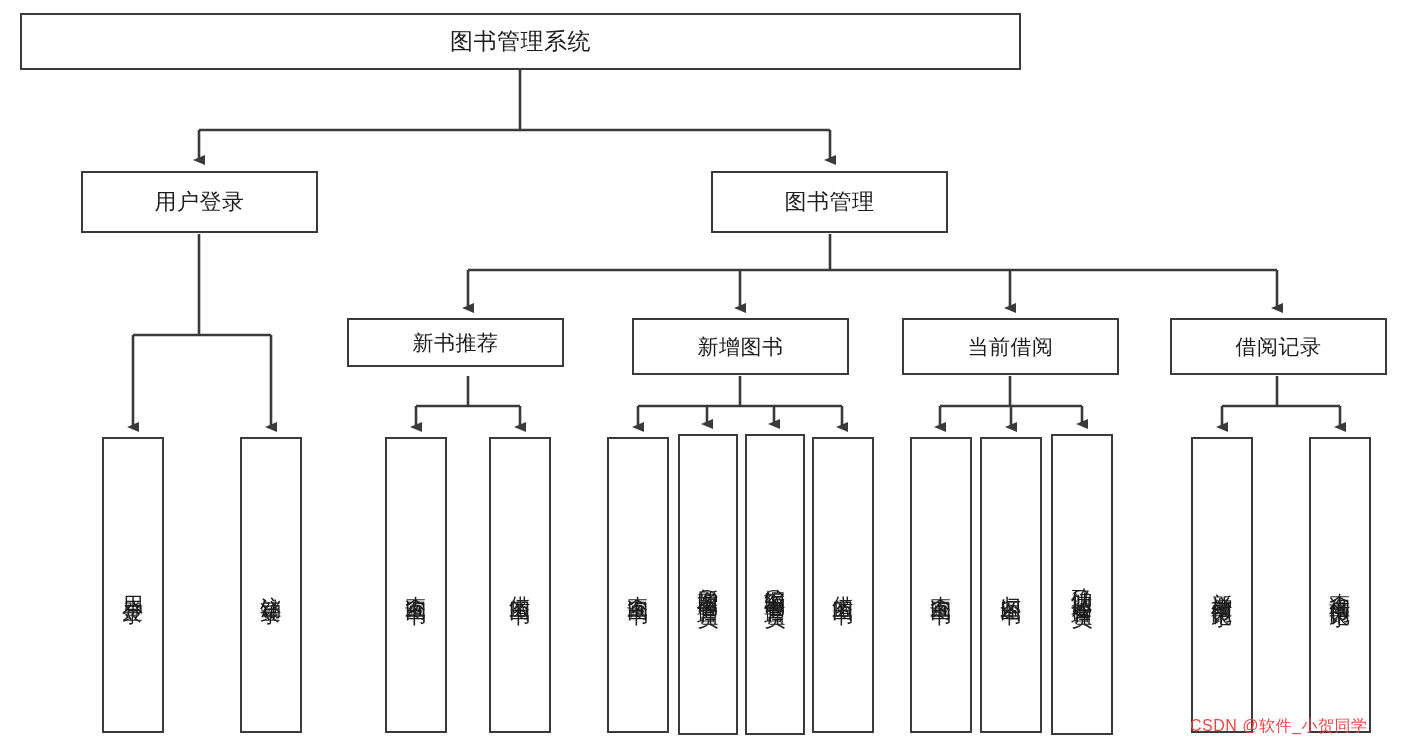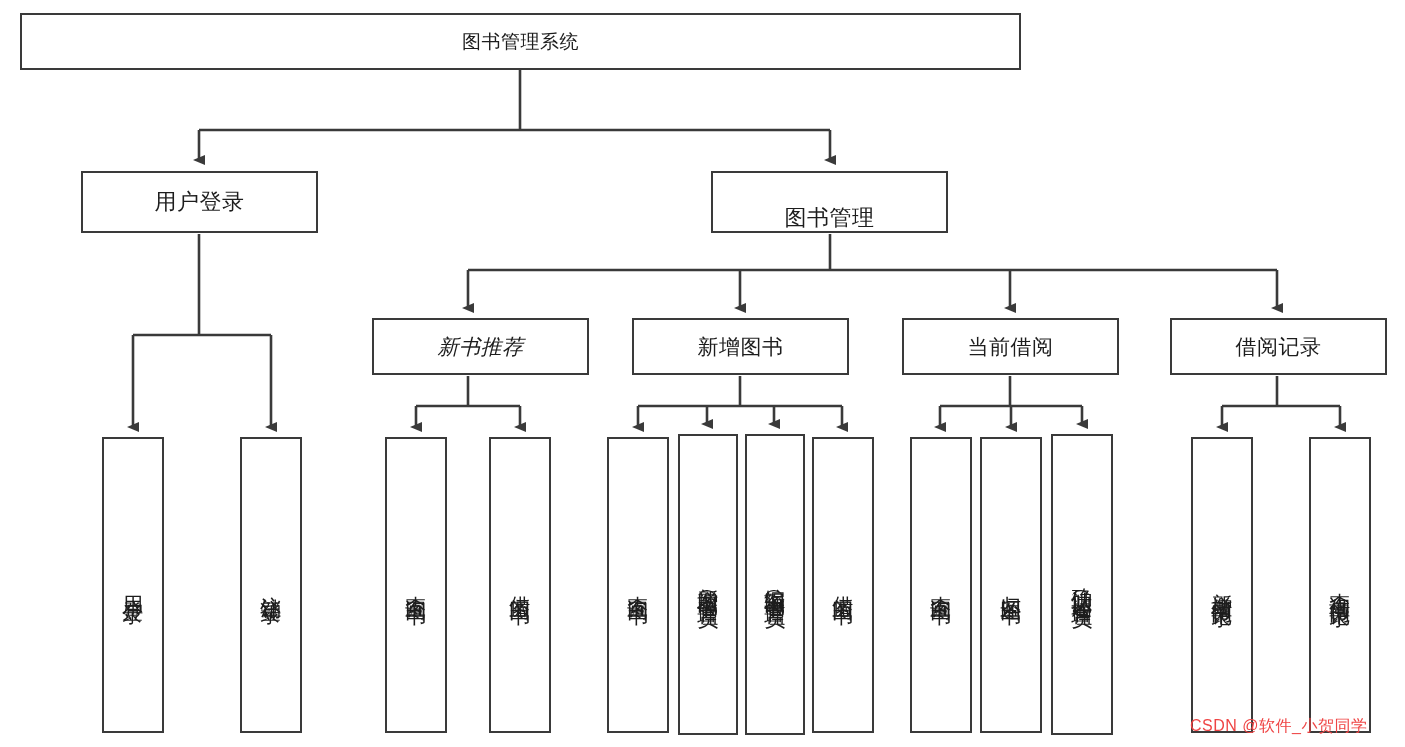--- a/index.html
+++ b/index.html
@@ -29,21 +29,21 @@
   .node {
     position: absolute;
     box-sizing: border-box;
     background: #ffffff;
     border: 2px solid #3a3a3a;
     display: flex;
     align-items: center;
     justify-content: center;
     overflow: hidden;
   }
-  .node.root      { font-size: 19px; }
+  .node.root      { font-size: 23px; }
   .node.level2    { font-size: 22px; }
   .node.level3    { font-size: 21px; }
   .node.leaf      { font-size: 21px; }
   .node-label {
     line-height: 1.12;
     letter-spacing: 0.5px;
     white-space: nowrap;
     color: #1d1d1d;
   }
   .node.leaf .node-label {
@@ -118,25 +118,25 @@
   </svg>
 
   <div class="node root" style="left:20px; top:13px; width:1001px; height:57px;">
     <span class="node-label">图书管理系统</span>
   </div>
 
   <div class="node level2" style="left:81px; top:171px; width:237px; height:62px;">
     <span class="node-label">用户登录</span>
   </div>
 
-  <div class="node level2" style="left:711px; top:171px; width:237px; height:62px;align-items:flex-end;">
+  <div class="node level2" style="left:711px; top:171px; width:237px; height:62px;">
     <span class="node-label">图书管理</span>
   </div>
 
-  <div class="node level3" style="left:372px; top:318px; width:217px; height:57px;font-style:italic;">
+  <div class="node level3" style="left:347px; top:318px; width:217px; height:49px;">
     <span class="node-label">新书推荐</span>
   </div>
 
   <div class="node level3" style="left:632px; top:318px; width:217px; height:57px;">
     <span class="node-label">新增图书</span>
   </div>
 
   <div class="node level3" style="left:1170px; top:318px; width:217px; height:57px;">
     <span class="node-label">借阅记录</span>
   </div>

